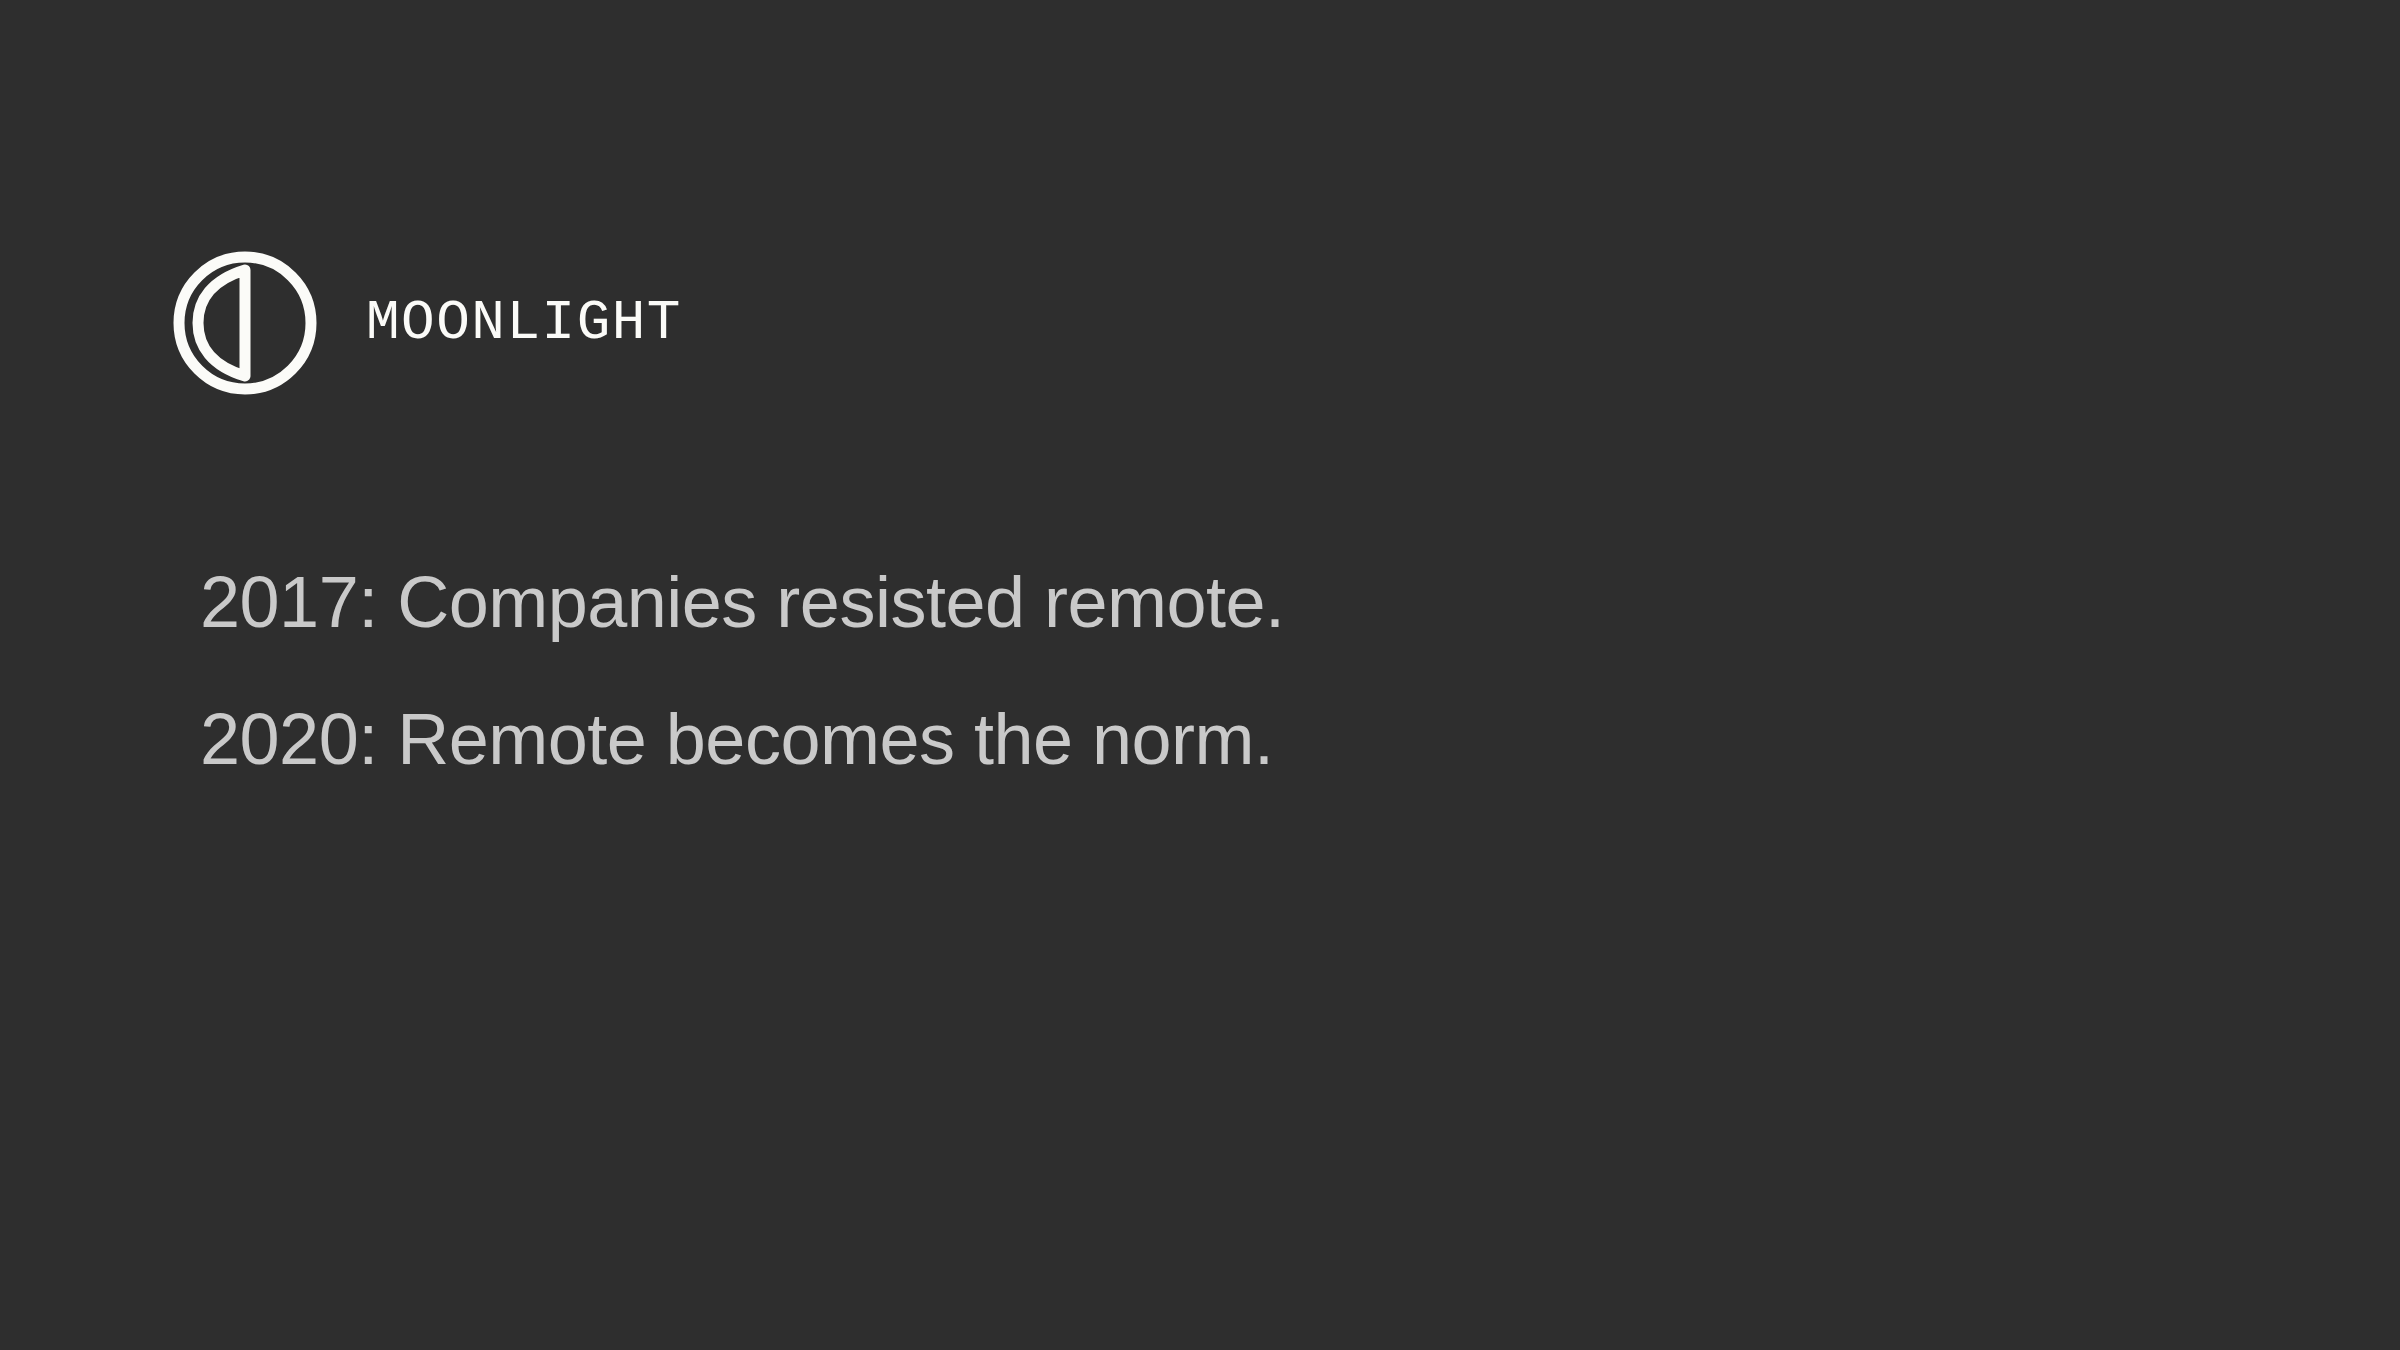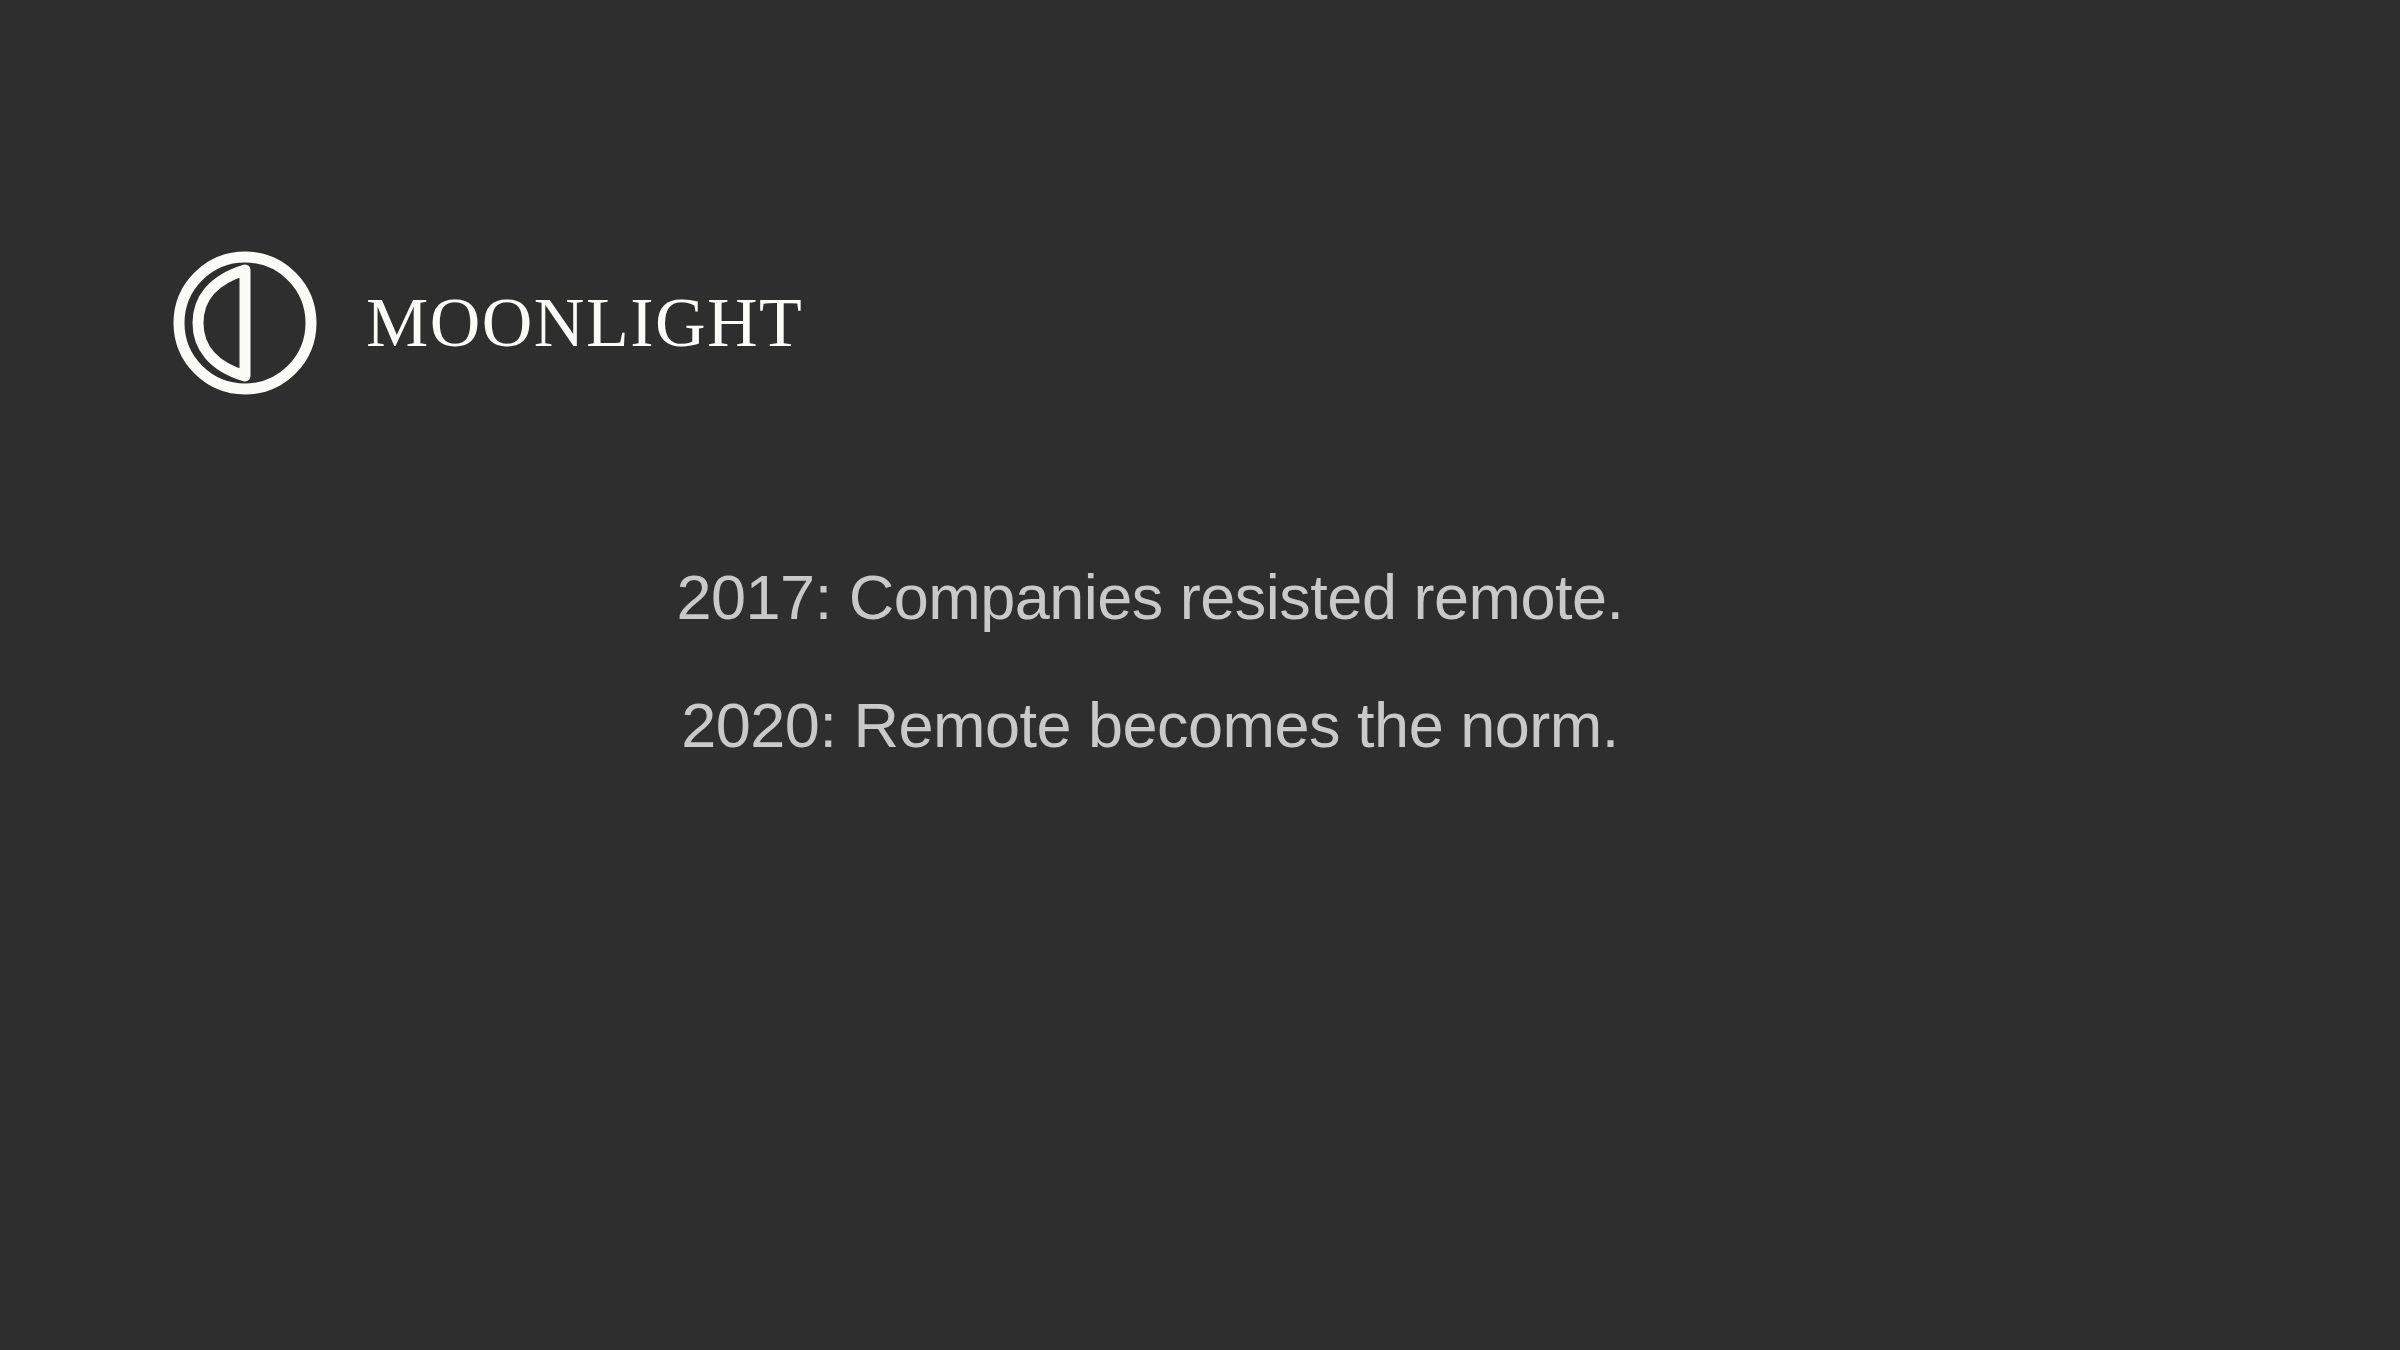--- a/index.html
+++ b/index.html
@@ -31,44 +31,43 @@
     gap: 48px;
   }
   .brand-mark {
     width: 146px;
     height: 146px;
     display: block;
     flex: none;
   }
   .brand-name {
     color: #fbfbf8;
-    font-size: 70px;
+    font-size: 56px;
     line-height: 1;
     font-weight: 500;
     letter-spacing: 1.5px;
     white-space: nowrap;
-    font-family: Liberation Serif, serif;
+    font-family: Liberation Mono, monospace;
   }
 
   
   .body-copy {
     position: absolute;
     left: 200px;
     top: 566px;
     width: 1900px;
   }
   .copy-line {
     color: #c9c9c9;
-    font-size: 63px;
+    font-size: 72px;
     line-height: 1;
     font-weight: 400;
     letter-spacing: -0.5px;
     white-space: nowrap;
     font-family: "Liberation Sans", sans-serif;
-    text-align: center;
   }
   .copy-line + .copy-line {
     margin-top: 65px;
   }
 </style>
 </head>
 <body>
 
 <div class="slide">
 

